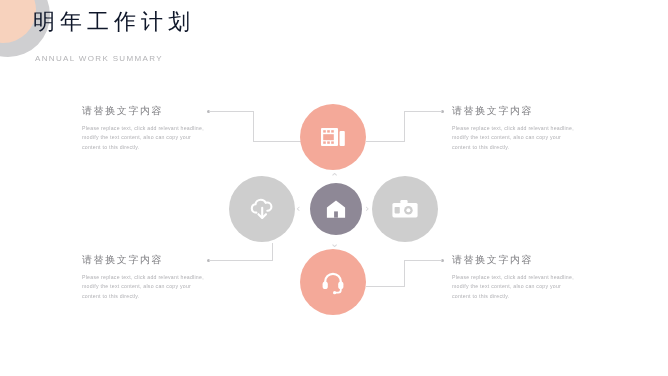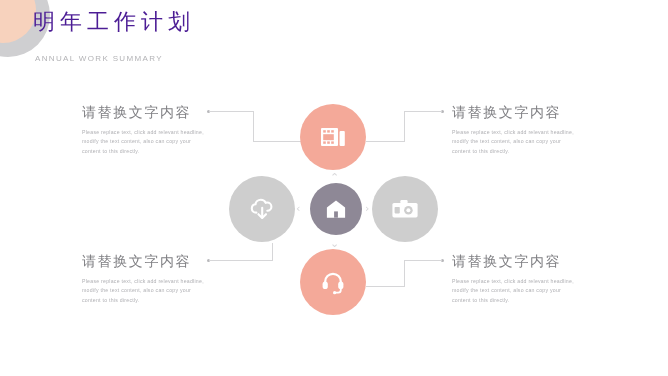--- a/index.html
+++ b/index.html
@@ -36,38 +36,38 @@
     height: 66px;
     border-radius: 50%;
     background: #f7d2bd;
   }
   .title-zh {
     position: absolute;
     left: 33px;
     top: 7px;
     font-size: 22px;
     letter-spacing: 5px;
-    color: #4c1d95;
+    color: #0f172a;
     font-weight: normal;
     white-space: nowrap;
   }
   .title-en {
     position: absolute;
     left: 35px;
     top: 54px;
     font-size: 8px;
     letter-spacing: 1.35px;
     color: #b3b3b6;
     white-space: nowrap;
   }
 
   
   .tblock { position: absolute; width: 152px; }
   .tblock .th {
-    font-size: 14px;
+    font-size: 10px;
     letter-spacing: 1.6px;
     color: #7f7f83;
     margin: 0 0 6px 0;
     white-space: nowrap;
     font-weight: normal;
   }
   .tblock .tb {
     font-size: 5.2px;
     line-height: 9.4px;
     color: #b0b0b4;

